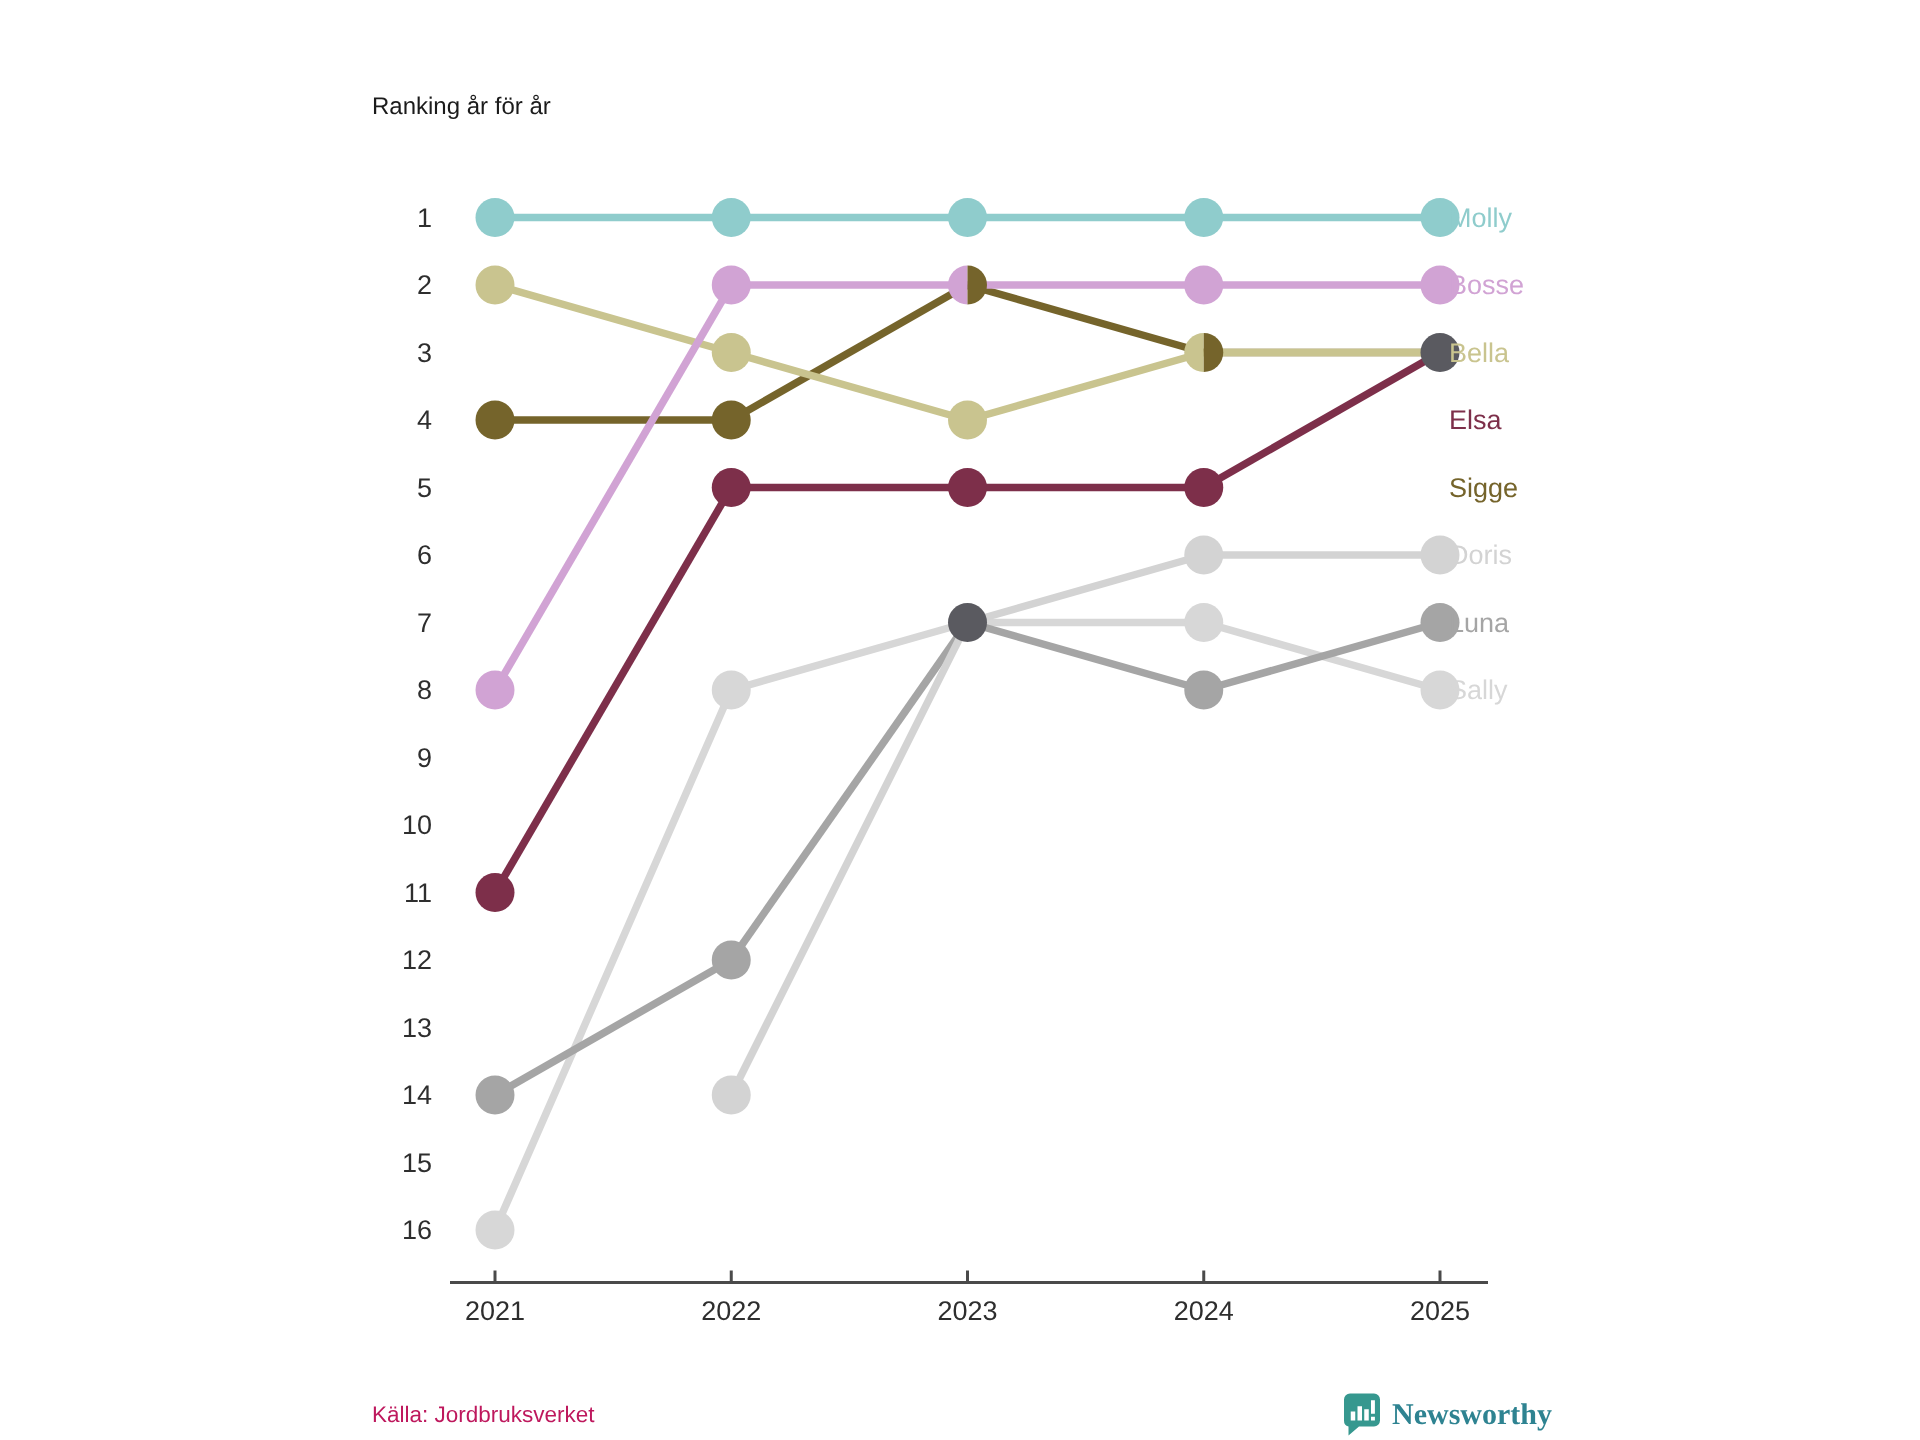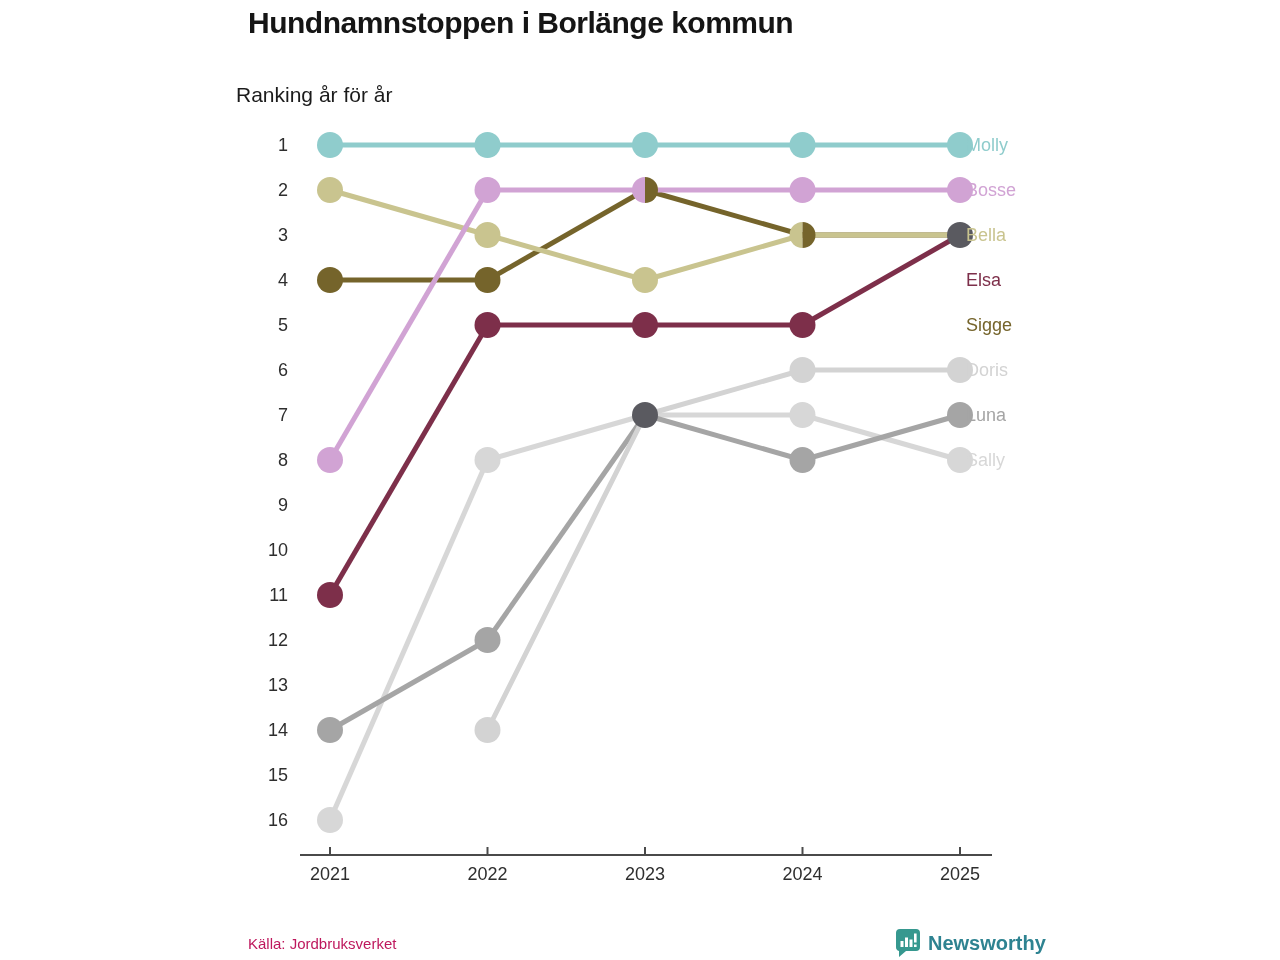--- a/index.html
+++ b/index.html
@@ -16,59 +16,58 @@
     left: 248px;
     top: 6px;
     margin: 0;
     font-size: 30px;
     font-weight: 700;
     letter-spacing: -0.5px;
     color: #151515;
   }
   .chart-subtitle {
     position: absolute;
-    left: 236px;
+    left: 248px;
     top: 63px;
-    font-size: 21px;
+    font-size: 16px;
     color: #1b1b1b;
-    margin-top: 20px;
   }
   .chart-svg {
     position: absolute;
     left: 0;
     top: 0;
   }
   .footer-source {
     position: absolute;
     left: 248px;
     top: 935px;
     font-size: 15px;
     color: #be185d;
   }
   .brand {
     position: absolute;
     left: 895px;
     top: 928px;
     display: flex;
     align-items: center;
     gap: 7px;
+    font-family: Liberation Serif, serif;
   }
   .brand-text {
     font-size: 20px;
     font-weight: 700;
     color: #2e8391;
   }
   svg text { font-family: "Liberation Sans", sans-serif; }
 </style>
 </head>
 <body>
 
 <div class="page">
 
-  <h1 class="chart-title">Hundnamnstoppen i Borlänge kommun</h1>
   <div class="chart-subtitle">Ranking år för år</div>
 
   <svg class="chart-svg" width="1280" height="960" viewBox="0 0 1280 960">
       <g>
         <text x="288" y="151" text-anchor="end" font-size="18" fill="#2e2e2e">1</text>
         <text x="288" y="196" text-anchor="end" font-size="18" fill="#2e2e2e">2</text>
         <text x="288" y="241" text-anchor="end" font-size="18" fill="#2e2e2e">3</text>
         <text x="288" y="286" text-anchor="end" font-size="18" fill="#2e2e2e">4</text>
         <text x="288" y="331" text-anchor="end" font-size="18" fill="#2e2e2e">5</text>
         <text x="288" y="376" text-anchor="end" font-size="18" fill="#2e2e2e">6</text>

